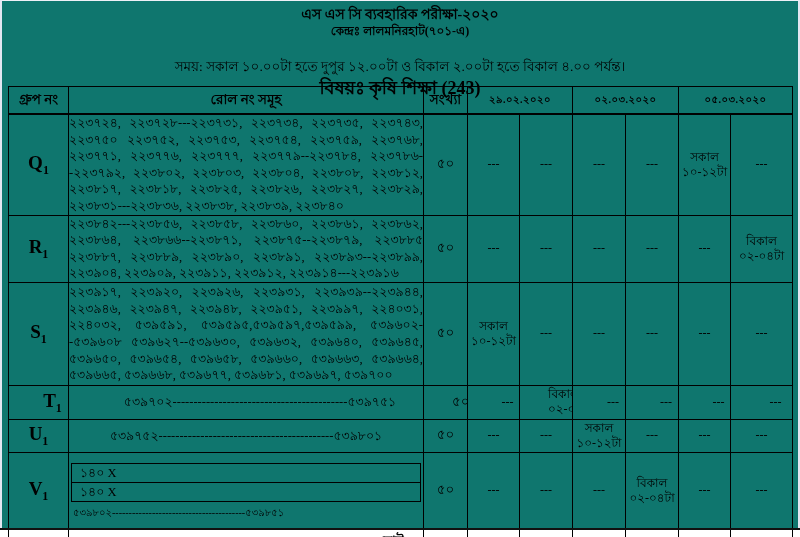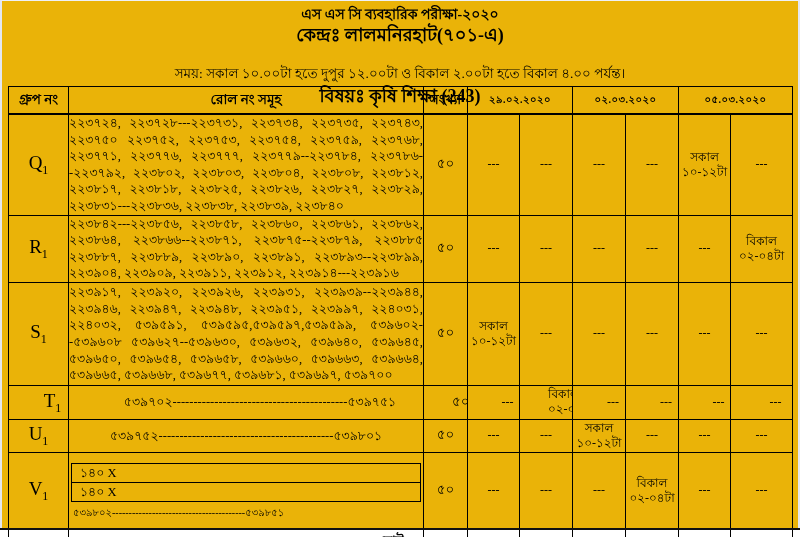--- a/index.html
+++ b/index.html
@@ -4,45 +4,45 @@
 <style>
   html,body{margin:0;padding:0;}
   body{
     width:800px;height:537px;background:#ffffff;position:relative;
     font-family:"Liberation Serif","DejaVu Serif",serif;color:#000;
     overflow:hidden;
   }
   .page{
     position:absolute;top:0;left:0;width:796px;height:528px;
     border-left:2px solid #e3e7f2;border-right:2px solid #e3e7f2;border-top:1px solid #eef0f7;
-    background:#eab308;
+    background:#0f766e;
   }
   .bottom-bar{position:absolute;left:0;top:528px;width:800px;height:2px;background:#111;}
 
   
   .doc-header{text-align:center;padding-top:5px;line-height:1.25;}
   .h1{font-size:14px;font-weight:600;}
-  .h2{font-size:18px;font-weight:600;}
+  .h2{font-size:12px;font-weight:600;}
   .h3{font-size:13.5px;font-weight:400;margin-top:20px;}
   .h4{font-size:18px;font-weight:700;margin-top:2px;}
 
   
   table.sched{
     border-collapse:collapse;table-layout:fixed;
     position:absolute;left:6px;top:85px;width:784px;
   }
   table.sched th,table.sched td{
     border:1px solid #000;padding:0;vertical-align:middle;
     overflow:hidden;
   }
   tr.rh th{font-size:13.5px;font-weight:700;height:26px;border-bottom:2px solid #000000;}
   tr.rh th.date{font-size:10px;letter-spacing:0.5px;}
 
   td.gc{
-    text-align:center;font-size:19px;font-weight:400;
+    text-align:center;font-size:19px;font-weight:700;
     font-family:"Liberation Serif","DejaVu Serif",serif;
   }
   td.gc sub{font-size:12px;}
   td.rc{
     font-size:12.5px;line-height:16.6px;padding:2px 5px;
     text-align:justify;text-align-last:left;
   }
   td.rc.center{text-align:center;text-align-last:center;}
   td.cc{text-align:center;font-size:13.5px;}
   td.sc{text-align:center;font-size:12px;line-height:15px;padding:1px;}

